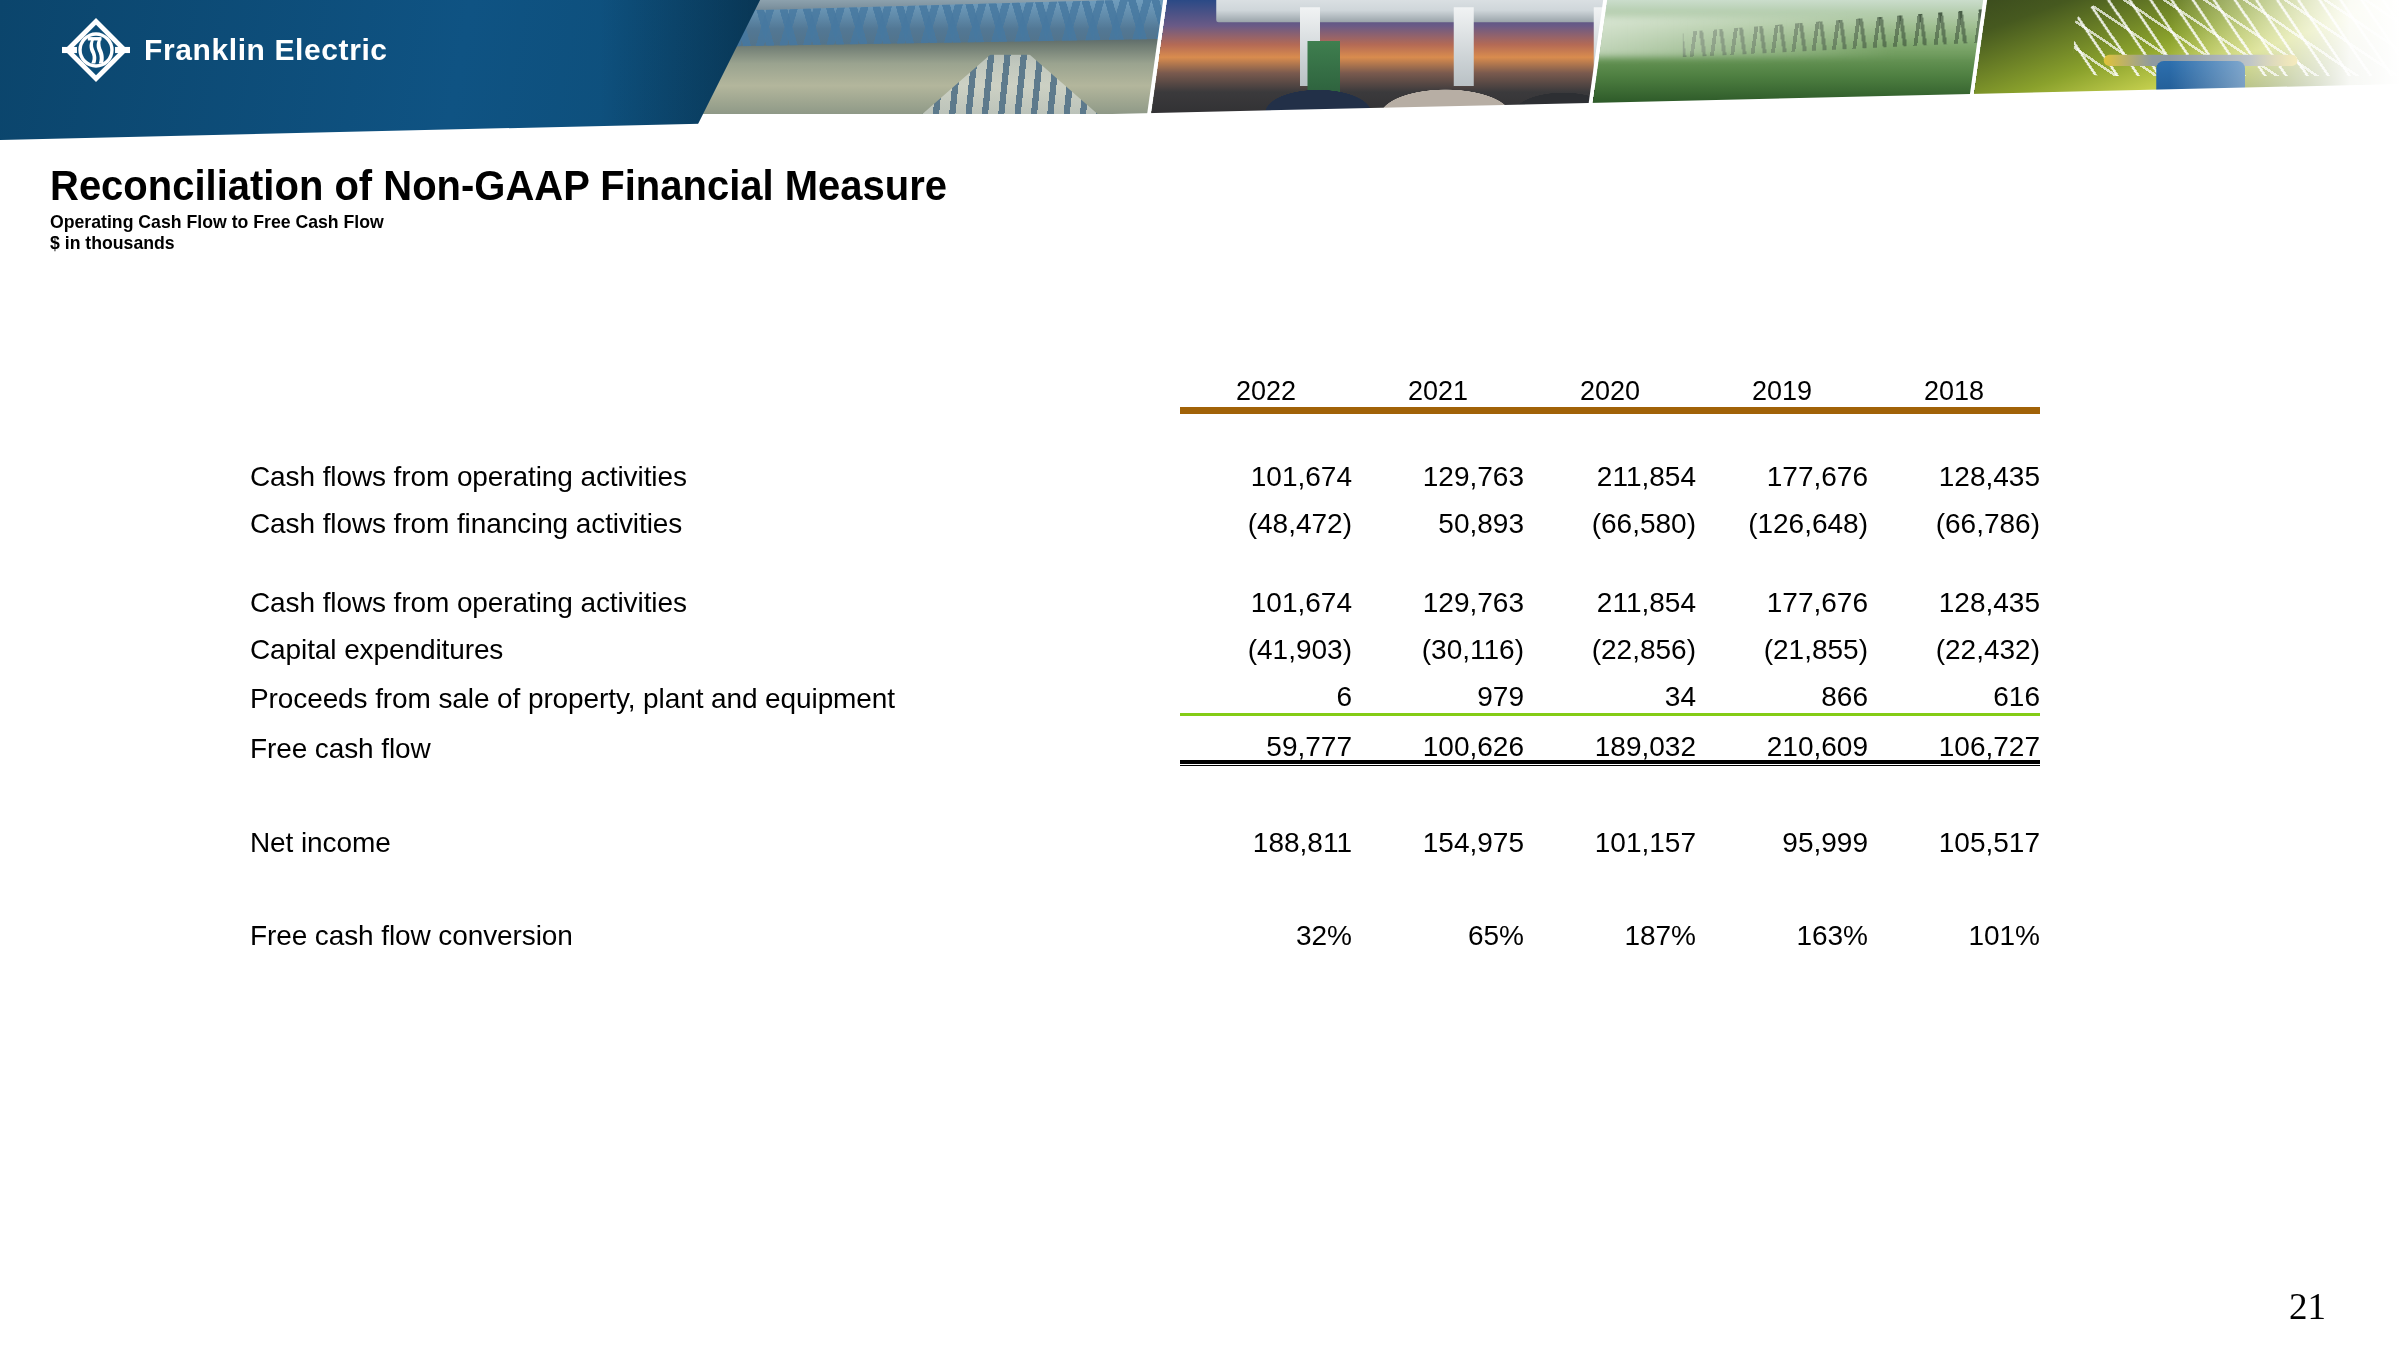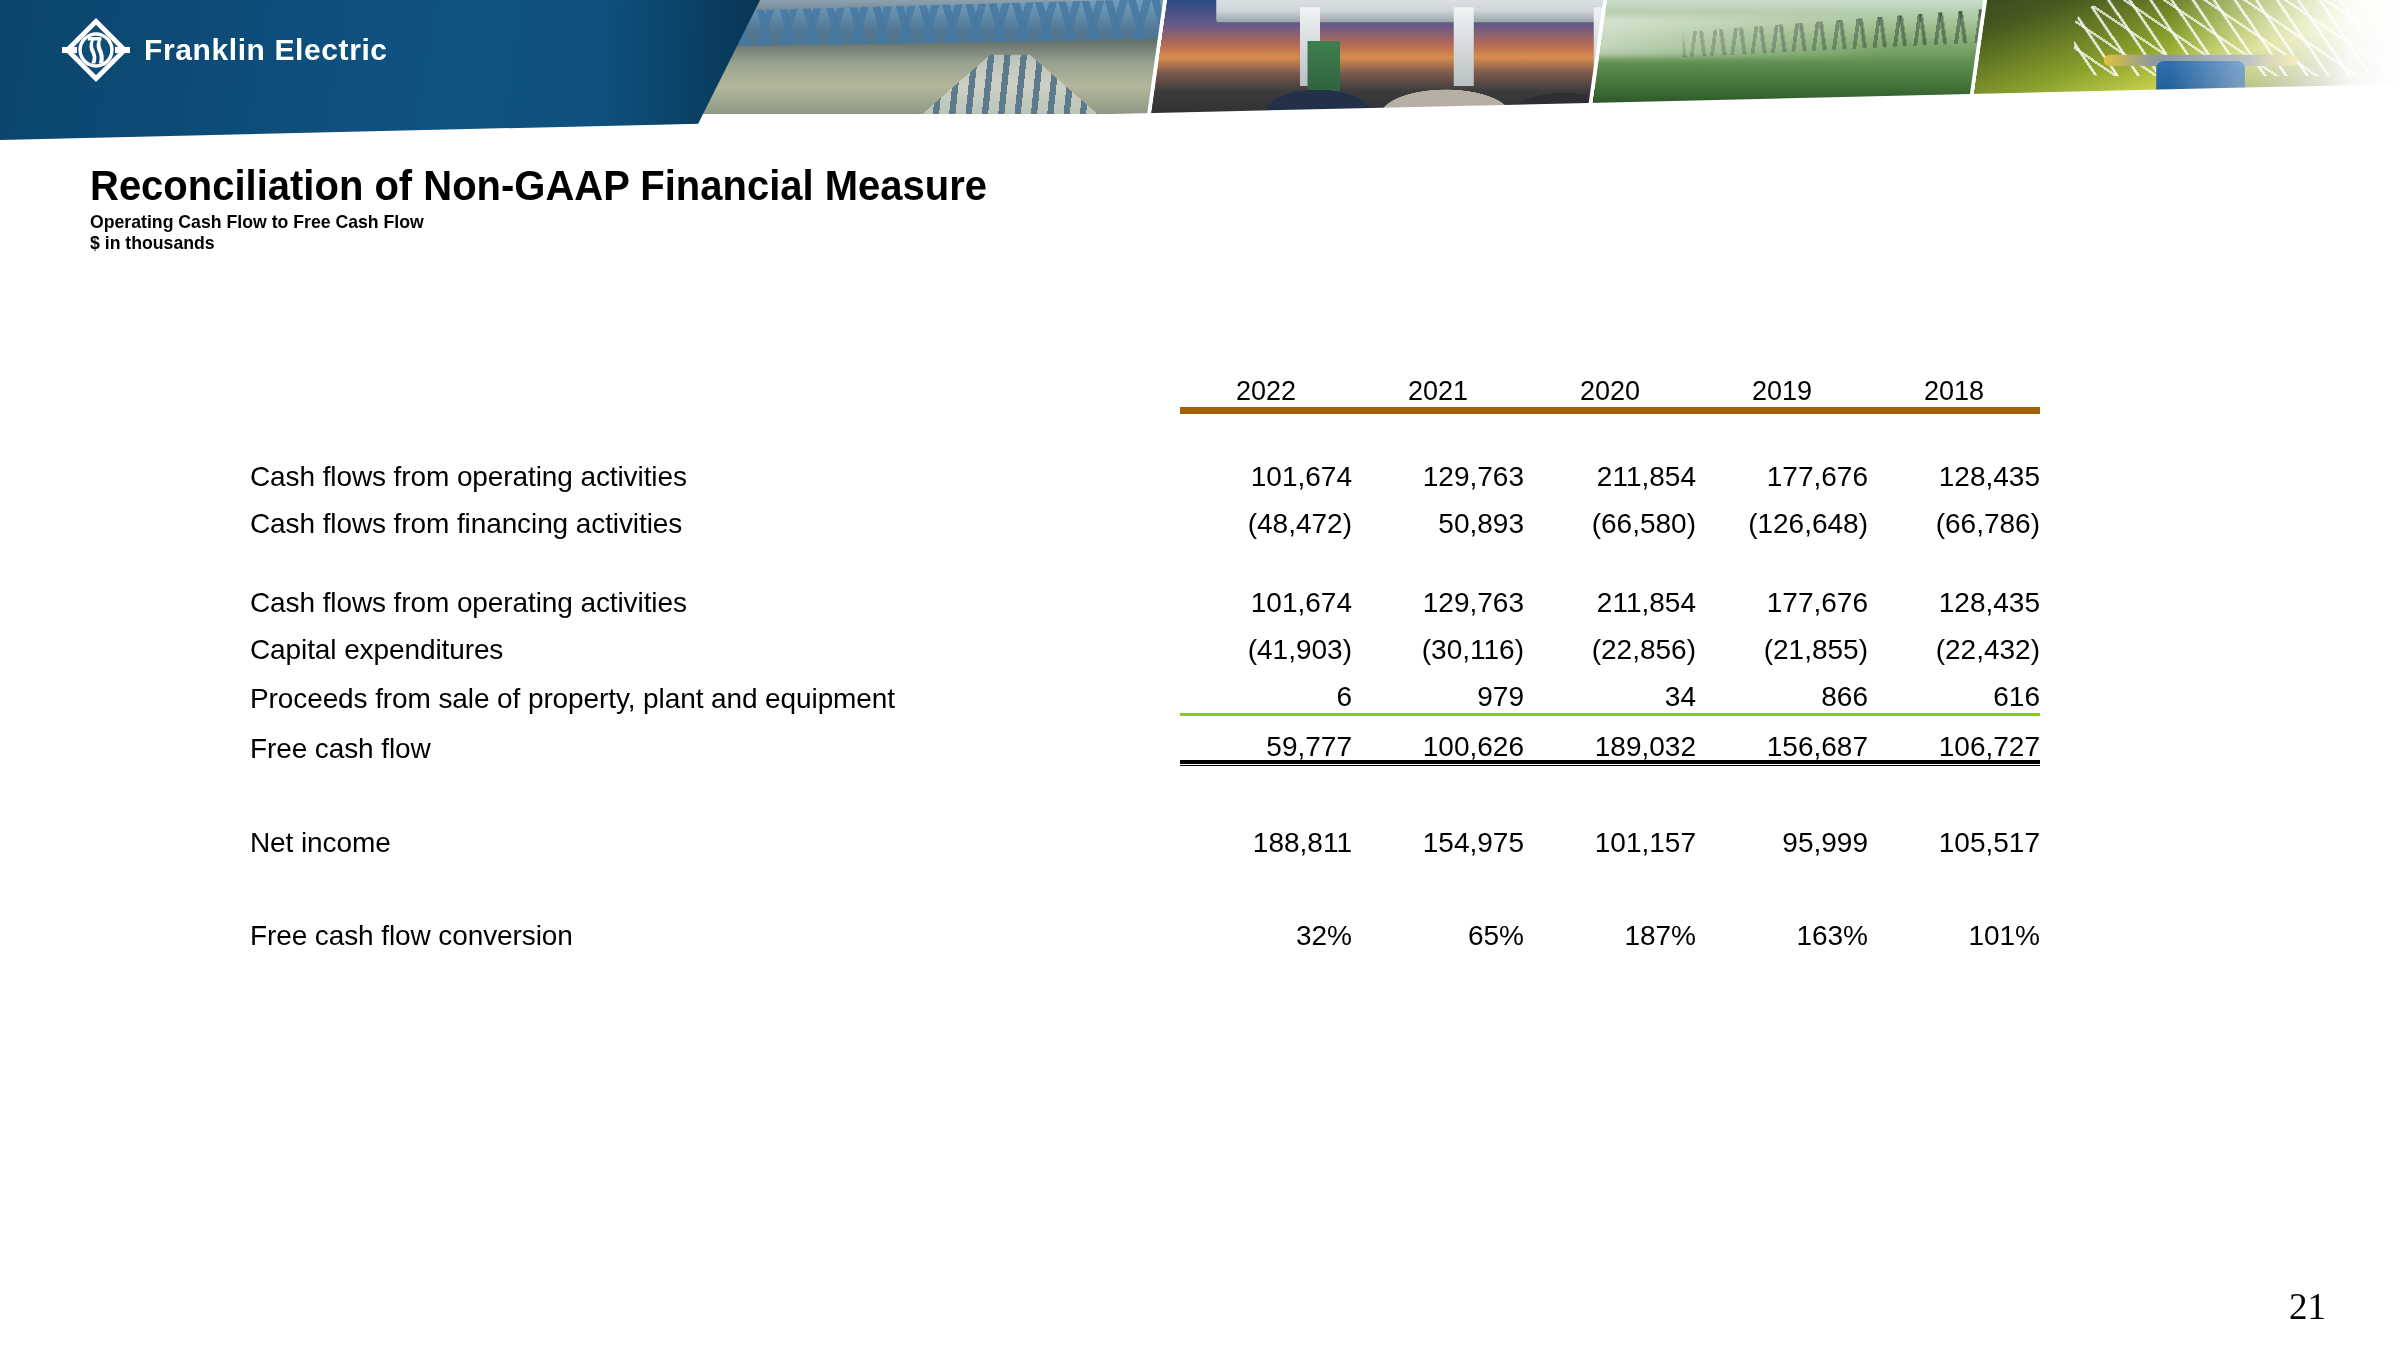--- a/index.html
+++ b/index.html
@@ -207,21 +207,20 @@
     font-size: 30px;
     letter-spacing: 0.6px;
     white-space: nowrap;
   }
 
   
   .title-block {
     position: absolute;
     left: 50px; top: 163px;
     z-index: 10;
-    margin-left: 40px;
   }
   .slide-title {
     font-family: "Liberation Sans Narrow", "Liberation Sans", sans-serif;
     font-weight: bold;
     font-size: 43px;
     line-height: 44px;
     color: #000000;
     transform: scaleX(0.93);
     transform-origin: left top;
     white-space: nowrap;
@@ -421,21 +420,21 @@
         <td class="num">979</td>
         <td class="num">34</td>
         <td class="num">866</td>
         <td class="num">616</td>
       </tr>
       <tr>
         <td class="label">Free cash flow</td>
         <td class="num topline dbl-bottom">59,777</td>
         <td class="num topline dbl-bottom">100,626</td>
         <td class="num topline dbl-bottom">189,032</td>
-        <td class="num topline dbl-bottom">156,687</td>
+        <td class="num topline dbl-bottom">210,609</td>
         <td class="num topline dbl-bottom">106,727</td>
       </tr>
 
       <tr class="spacer-lg">
         <td colspan="6"></td>
       </tr>
 
       <tr>
         <td class="label">Net income</td>
         <td class="num">188,811</td>

